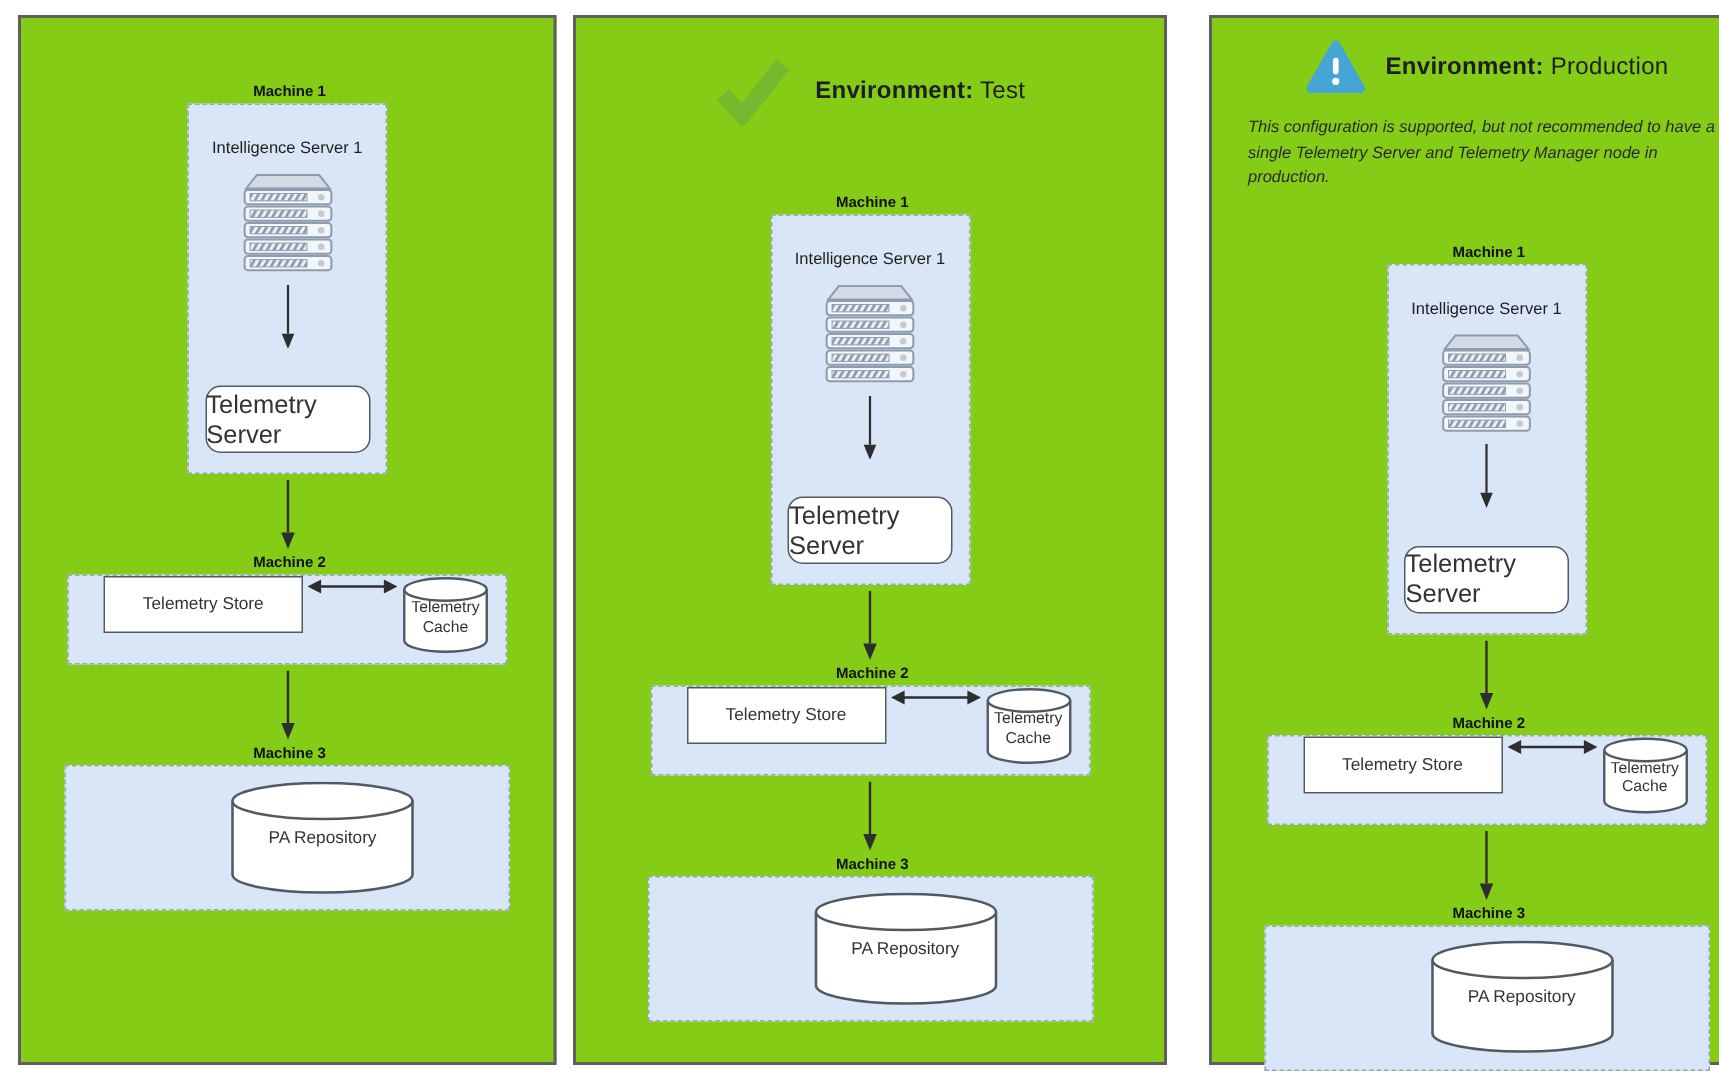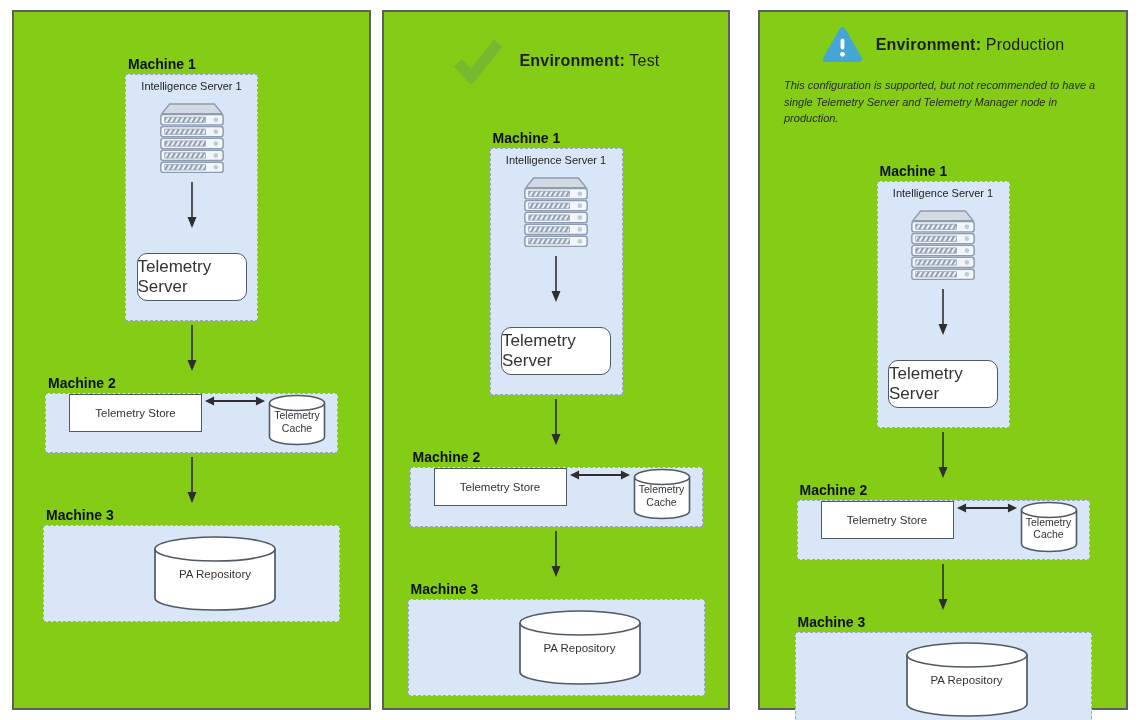--- a/index.html
+++ b/index.html
@@ -19,21 +19,21 @@
   .panel {
     width: 359px; height: 700px;
     box-sizing: border-box;
     background: #84cc16;
     border: 2px solid #5f5f5f;
     display: flex;
     flex-direction: column;
     align-items: center;
     flex: 0 0 auto;
   }
-  .panel.p2 { margin-left: 11px; width: 348px; }
+  .panel.p2 { margin-left: 11px; width: 396px; }
   .panel.p3 { margin-left: 28px; width: 370px; }
 
   .panel-header {
     display: flex;
     align-items: center;
     gap: 15px;
     margin-top: 24px;
     height: 50px;
   }
   .p3 .panel-header { margin-top: 14px; height: 40px; gap: 13px; }
@@ -53,35 +53,36 @@
     display: flex;
     flex-direction: column;
     align-items: center;
     margin-top: 44px;
   }
   .p3 .diagram { margin-top: 25px; }
 
   .machine { display: flex; flex-direction: column; }
   .machine-label {
     font-weight: bold;
-    font-size: 14px;
+    font-size: 10px;
     margin: 0 0 2px 3px;
     color: #111;
+    text-align: center;
   }
   .machine-box {
     background: #d8e6f7;
     border: 1.5px dashed #97a7ba;
     box-sizing: border-box;
   }
 
   
   .m1 .machine-box {
     width: 133px; height: 247px;
     display: flex; flex-direction: column; align-items: center;
-    padding: 5px 0 13px;
+    padding: 23px 0 13px;
   }
   .server-name { font-size: 11px; color: #1e1e1e; }
   .server-icon { width: 66px; height: 74px; margin-top: 9px; }
   .arrow-v { display: block; margin: 4px 0; }
   .m1 .arrow-v { margin-top: 7px; }
   .telemetry-server {
     width: 108px; height: 46px;
     margin-top: 21px;
     background: #fff;
     border: 1.5px solid #4f5a64;

